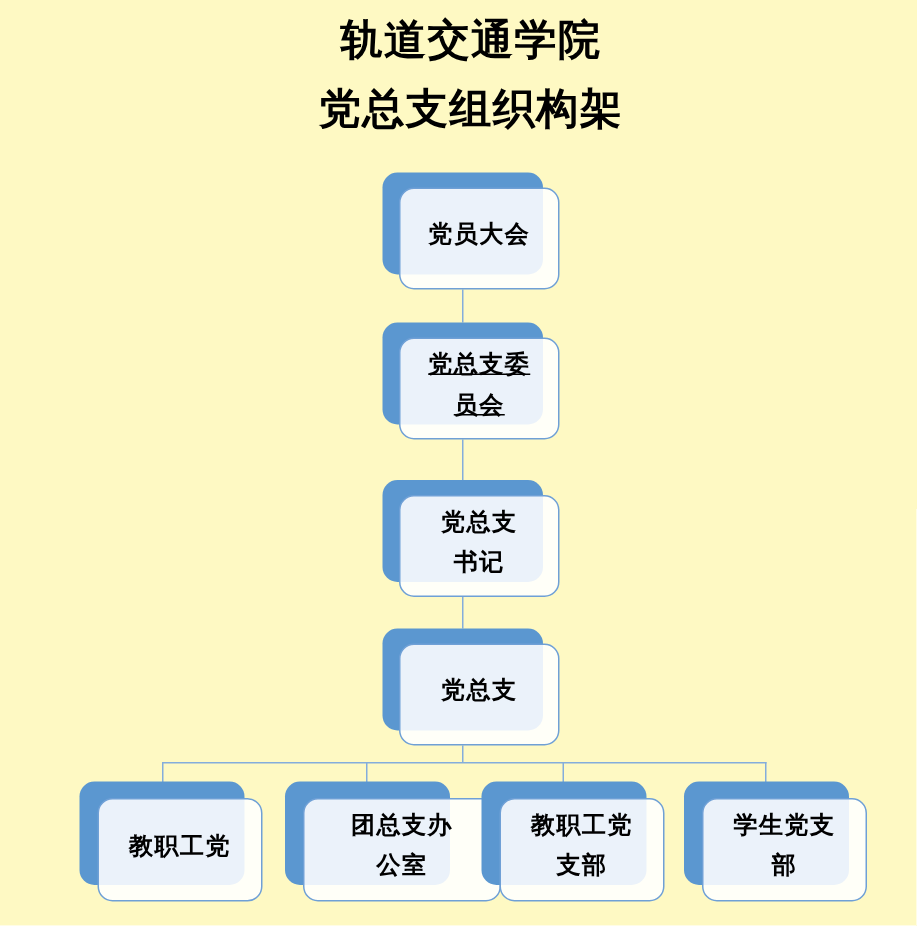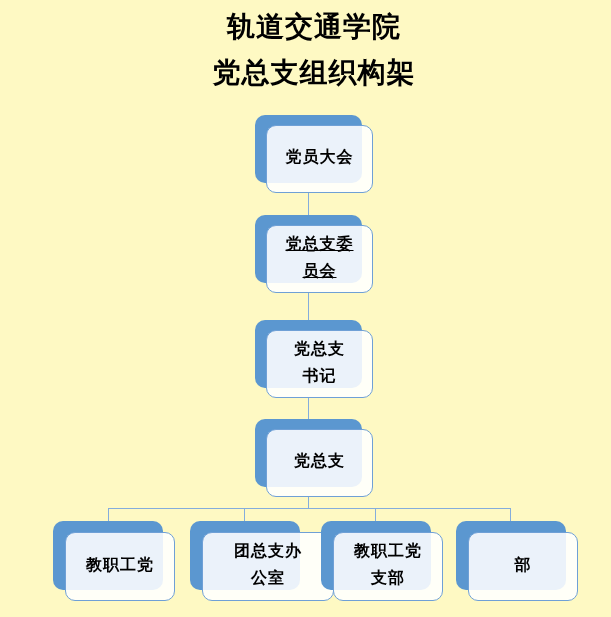--- a/index.html
+++ b/index.html
@@ -127,17 +127,18 @@
     <div class="accent" style="left:321px; top:521px; width:110px; height:69px; background:#5B97D0;"></div>
     <div class="box" style="left:333px; top:532px; width:110px; height:69px; background:rgba(255,255,255,0.88); border-color:#6FA0D6;">
       <span class="line">教职工党</span>
       <span class="line">支部</span>
     </div>
   </div>
 
   <div class="node">
     <div class="accent" style="left:456px; top:521px; width:110px; height:69px; background:#5B97D0;"></div>
     <div class="box" style="left:468px; top:532px; width:110px; height:69px; background:rgba(255,255,255,0.88); border-color:#6FA0D6;">
+      <span class="line">学生党支</span>
       <span class="line">部</span>
     </div>
   </div>
 
 </div>
 
 </body></html>

